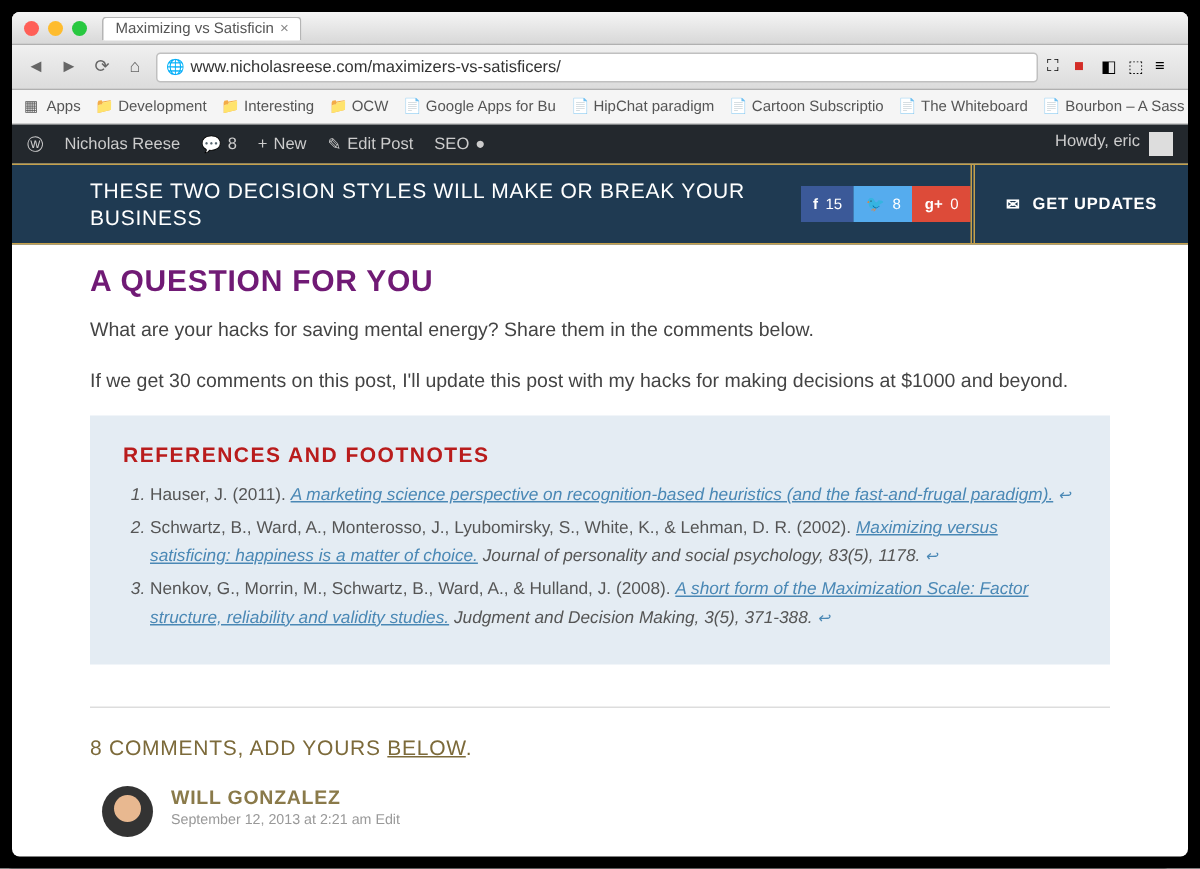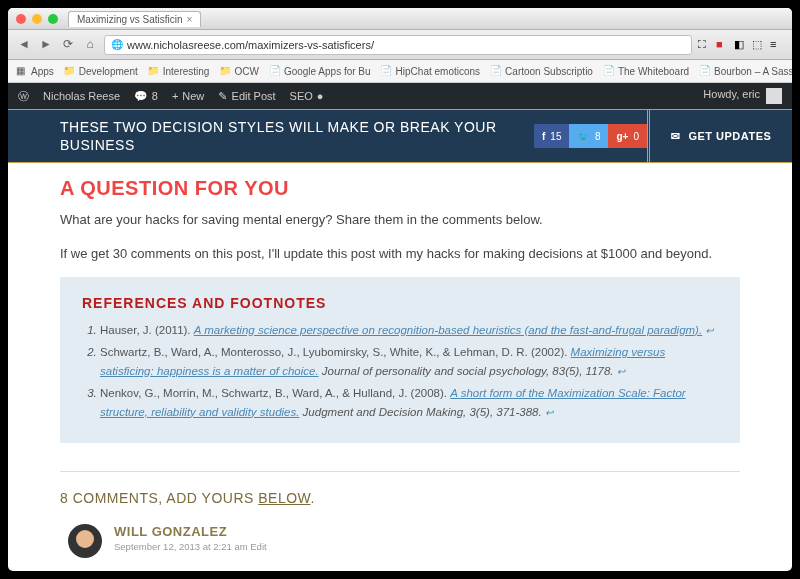--- a/index.html
+++ b/index.html
@@ -28,21 +28,21 @@
 .wpbar .av { width: 16px; height: 16px; background: #ddd; }
 .header { background: #1f3a52; color: #fff; display: flex; align-items: center; height: 54px; padding: 0 0 0 52px; border-top: 1px solid #c5a04a; border-bottom: 1px solid #c5a04a;}
 .header .title { flex: 1; font-size: 14px; font-weight: 300; letter-spacing: 0.5px; line-height: 1.3; font-family: 'Helvetica Neue', Arial, sans-serif; padding-right: 16px; }
 .social { display: flex; }
 .sbtn { height: 24px; display: flex; align-items: center; padding: 0 8px; font-size: 10px; color: #fff; gap: 5px; }
 .sbtn.fb { background: #3b5998; }
 .sbtn.tw { background: #55acee; }
 .sbtn.gp { background: #dd4b39; }
 .updates { width: 145px; border-left: 3px double #c5a04a; height: 100%; display: flex; align-items: center; justify-content: center; gap: 8px; font-size: 11px; font-weight: bold; letter-spacing: 0.5px; cursor: pointer; }
 .content { flex: 1; overflow-y: auto; padding: 14px 52px 0 52px; }
-.h2 { color: #ef4444; font-size: 20px; font-weight: bold; letter-spacing: 0.5px; margin-bottom: 10px; }
+.h2 { color: #701a75; font-size: 20px; font-weight: bold; letter-spacing: 0.5px; margin-bottom: 10px; }
 .p { font-size: 13px; color: #444; line-height: 1.5; margin-bottom: 14px; }
 .refs { background: #e4ecf3; padding: 18px 22px; margin-top: 6px; }
 .refs h3 { color: #b91c1c; font-size: 14px; font-weight: bold; letter-spacing: 1px; margin-bottom: 10px; }
 .refs ol { padding-left: 18px; font-size: 11.5px; color: #555; line-height: 1.6; }
 .refs li { margin-bottom: 4px; font-style: italic;}
 .refs li .au { font-style: normal; }
 .refs a { color: #4a88b5; text-decoration: underline; }
 .refs .ret { color: #4a88b5; font-size: 10px; }
 .comments { margin-top: 28px; border-top: 1px solid #ddd; padding-top: 18px; }
 .comments h3 { color: #7c6a3a; font-size: 14px; font-weight: normal; letter-spacing: 0.5px; margin-bottom: 18px; }
@@ -105,21 +105,21 @@
     <span class="bm">
           <span class="ic">📁</span>
           <span>OCW</span>
         </span>
     <span class="bm">
           <span class="ic">📄</span>
           <span>Google Apps for Bu</span>
         </span>
     <span class="bm">
           <span class="ic">📄</span>
-          <span>HipChat emoticons</span>
+          <span>HipChat paradigm</span>
         </span>
     <span class="bm">
           <span class="ic">📄</span>
           <span>Cartoon Subscriptio</span>
         </span>
     <span class="bm">
           <span class="ic">📄</span>
           <span>The Whiteboard</span>
         </span>
     <span class="bm">

